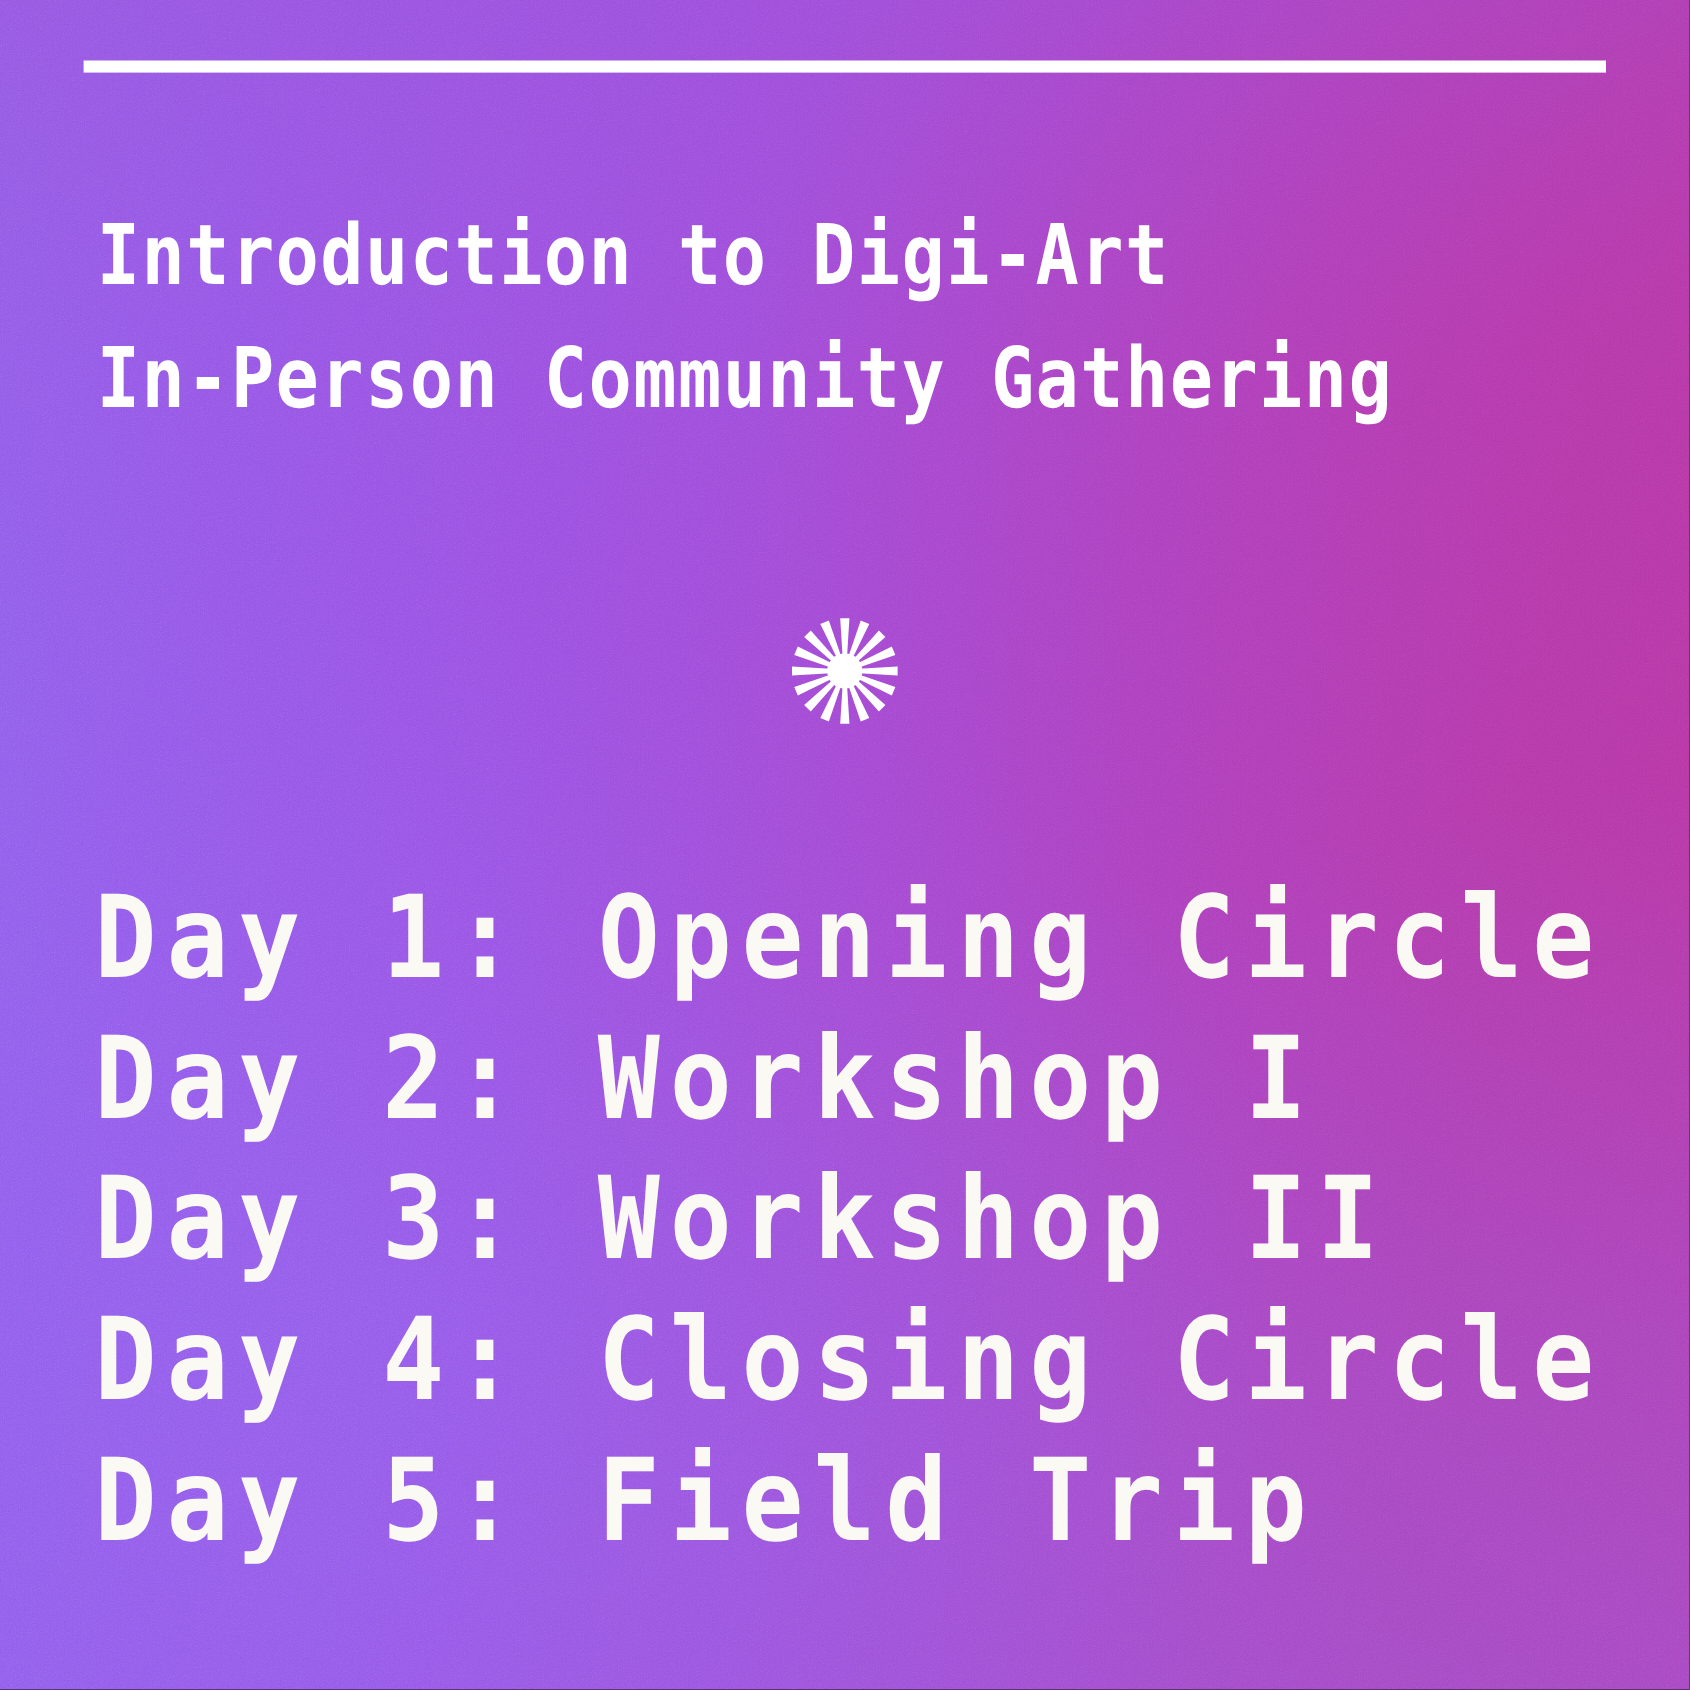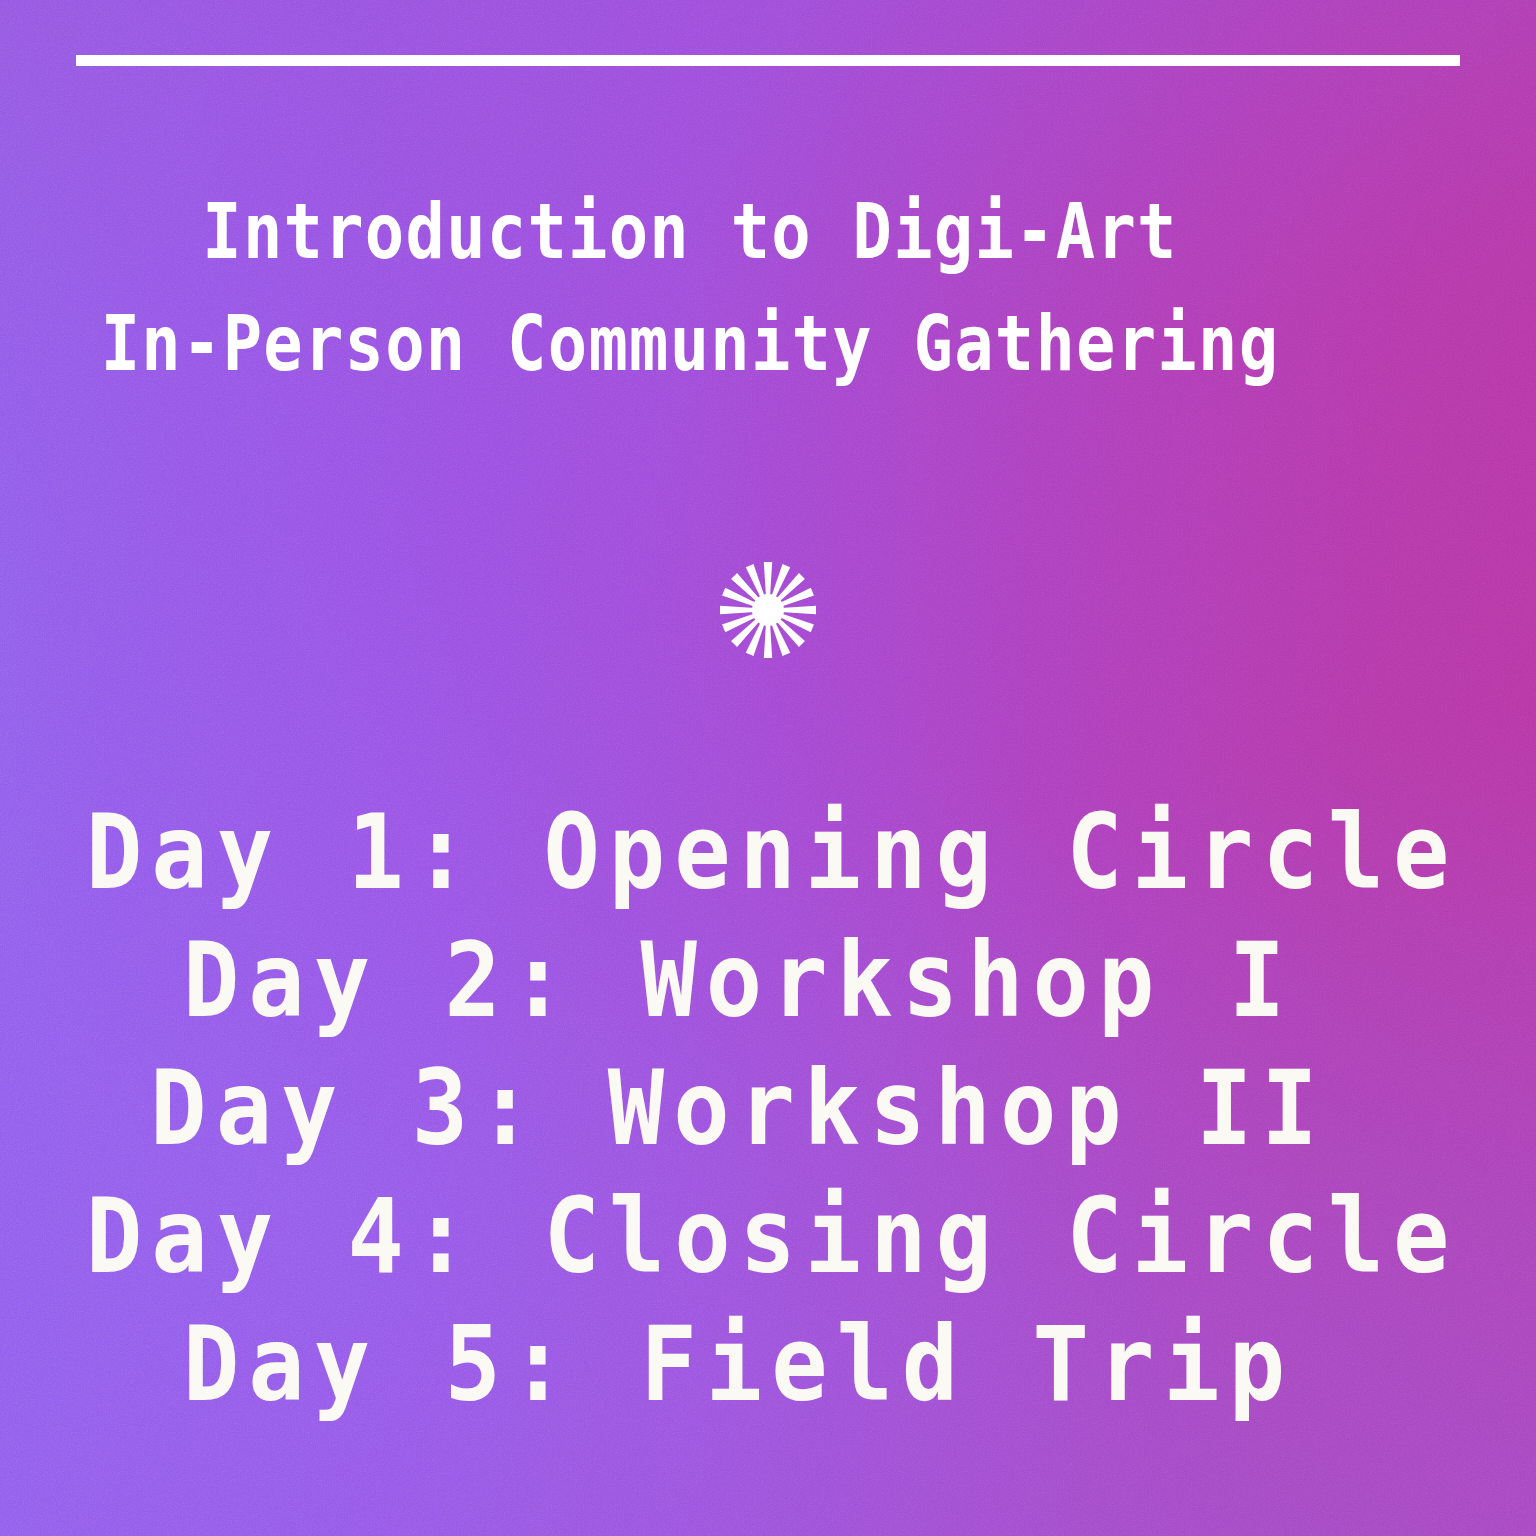--- a/index.html
+++ b/index.html
@@ -8,21 +8,20 @@
     background: #000;
   }
 
   #poster {
     position: relative;
     width: 1536px;
     height: 1536px;
     overflow: hidden;
     font-family: "DejaVu Sans Mono", "Liberation Mono", monospace;
     background-color: #9a4fd8;
-    text-align: center;
   }
 
   
   #gradient-base {
     position: absolute;
     inset: 0;
     background:
       linear-gradient(100deg,
         #8a63ee 0%,
         #9159ea 14%,

